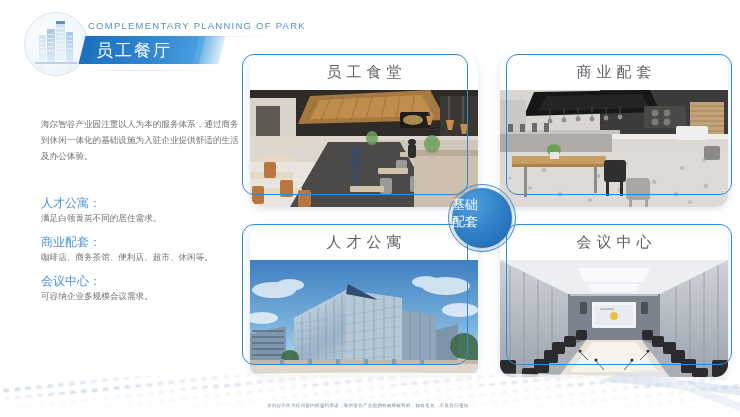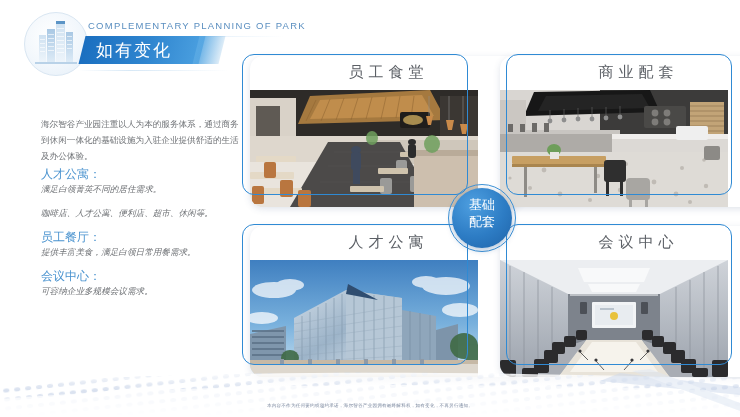--- a/index.html
+++ b/index.html
@@ -45,47 +45,45 @@
   }
   .banner-underline{
     position:absolute;left:78px;top:70px;width:150px;height:1px;
     background:linear-gradient(to right,rgba(255,255,255,0),#d7e8f6 35%,rgba(255,255,255,0));
   }
 
   
   .copy{position:absolute;left:41px;top:116px;width:200px;}
   .intro{
     font-size:8.6px;line-height:16px;color:#6f7276;
-    font-family:"DejaVu Sans",sans-serif;margin:0 0 3px 0;
+    font-family:"DejaVu Sans",sans-serif;margin:0 0 32px 0;
   }
   .blk{margin-bottom:9px;}
   .blk-h{
     font-size:12px;color:#4a93cf;line-height:15px;margin:0;
     font-family:"DejaVu Sans",sans-serif;
   }
   .blk-b{
     font-size:8.6px;color:#6f7276;line-height:15px;margin:0;
     font-family:"DejaVu Sans",sans-serif;
-    font-style:italic;
   }
 
   
   .grid{position:absolute;left:246px;top:52px;width:482px;height:330px;}
   .panel{position:absolute;width:232px;height:155px;}
   .p-tl{left:0;top:0;}
   .p-tr{left:250px;top:0;}
   .p-bl{left:0;top:170px;}
   .p-br{left:250px;top:170px;}
 
   .card{
     position:absolute;left:4px;top:4px;width:228px;height:151px;
     background:#fff;border-radius:13px;
     box-shadow:0 2px 7px rgba(60,90,130,0.16);
     overflow:hidden;
-    padding-left:44px;
   }
   .card-title{
     position:absolute;left:0;top:7px;width:100%;text-align:center;
     font-size:15px;letter-spacing:5px;color:#5c6066;
     font-family:"DejaVu Sans",sans-serif;text-indent:5px;
   }
   .photo{position:absolute;left:0;top:34px;width:228px;height:117px;overflow:hidden;}
   .photo svg{display:block;}
 
   .outline{
@@ -103,21 +101,21 @@
   .hub-ring{
     position:absolute;left:0;top:0;width:68px;height:68px;border-radius:50%;
     border:1.6px solid #3e93d8;box-sizing:border-box;
   }
   .hub-core{
     position:absolute;left:4px;top:4px;width:60px;height:60px;border-radius:50%;
     background:radial-gradient(circle at 35% 28%,#4e9fe0 0%,#2d7cc4 55%,#1f63a8 100%);
     box-shadow:0 2px 6px rgba(30,80,140,.35);
   }
   .hub-text{
-    position:absolute;left:4px;top:12px;width:60px;text-align:center;color:#fff;
+    position:absolute;left:4px;top:12px;width:60px;text-align:left;color:#fff;
     font-size:13px;line-height:17px;font-family:"DejaVu Sans",sans-serif;
   }
 
   
   .halftone{position:absolute;left:0;bottom:0;width:740px;height:48px;}
   .disclaimer{
     position:absolute;left:0;bottom:9px;width:740px;text-align:center;
     font-size:4.6px;color:#7d8aa0;letter-spacing:.2px;
     font-family:"DejaVu Sans",sans-serif;
   }
@@ -168,37 +166,34 @@
       </g>
       <rect x="10" y="49" width="42" height="2" fill="#b9d2e8"></rect>
     </svg>
   </div>
 
   <div class="eng-rule"></div>
   <div class="eng-title">COMPLEMENTARY PLANNING OF PARK</div>
 
   <div class="cn-banner"></div>
   <div class="banner-tail"></div>
-  <div class="cn-banner-text">如有变化</div>
+  <div class="cn-banner-text">员工餐厅</div>
   <div class="banner-underline"></div>
 </div>
 
 <div class="copy">
   <p class="intro">海尔智谷产业园注重以人为本的服务体系，通过商务到休闲一体化的基础设施为入驻企业提供舒适的生活及办公体验。</p>
 
   <div class="blk">
     <p class="blk-h">人才公寓：</p>
     <p class="blk-b">满足白领菁英不同的居住需求。</p>
   </div>
   <div class="blk">
-    <p class="blk-b">咖啡店、人才公寓、便利店、超市、休闲等。</p>
-  </div>
-  <div class="blk">
-    <p class="blk-h">员工餐厅：</p>
-    <p class="blk-b">提供丰富美食，满足白领日常用餐需求。</p>
+    <p class="blk-h">商业配套：</p>
+    <p class="blk-b">咖啡店、商务茶馆、便利店、超市、休闲等。</p>
   </div>
   <div class="blk">
     <p class="blk-h">会议中心：</p>
     <p class="blk-b">可容纳企业多规模会议需求。</p>
   </div>
 </div>
 
 <div class="grid">
 
   <div class="panel p-tl">

